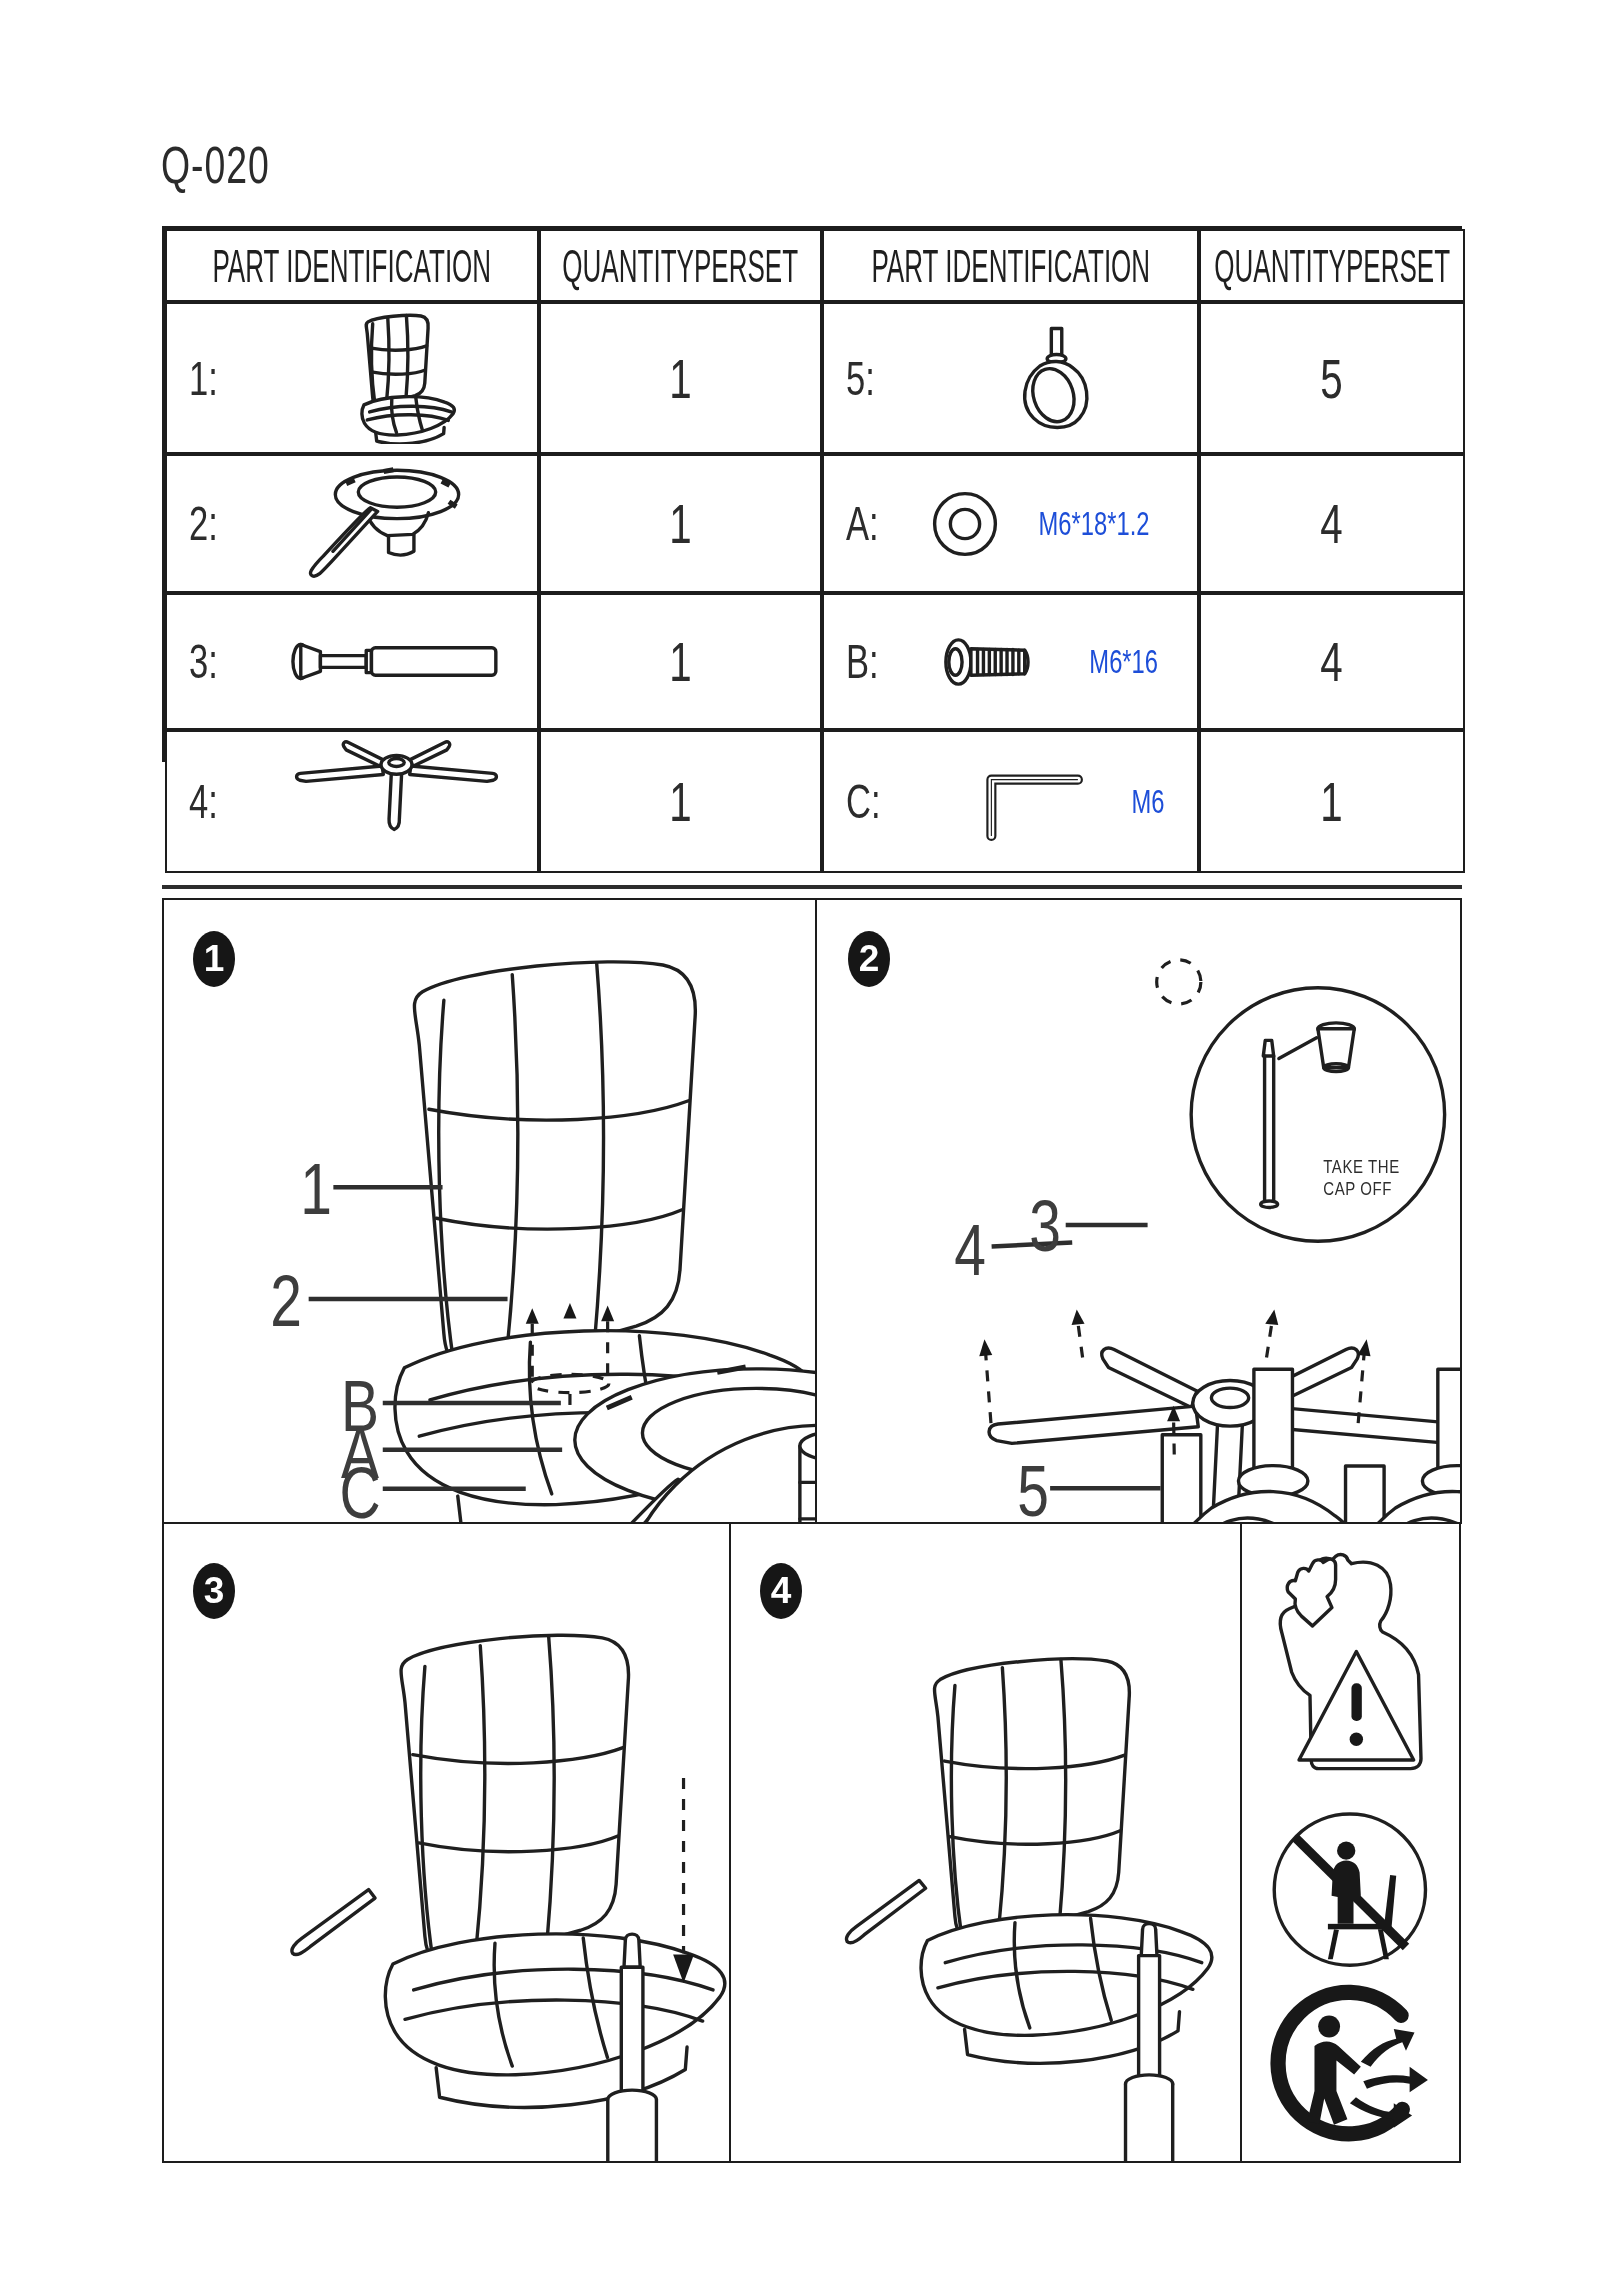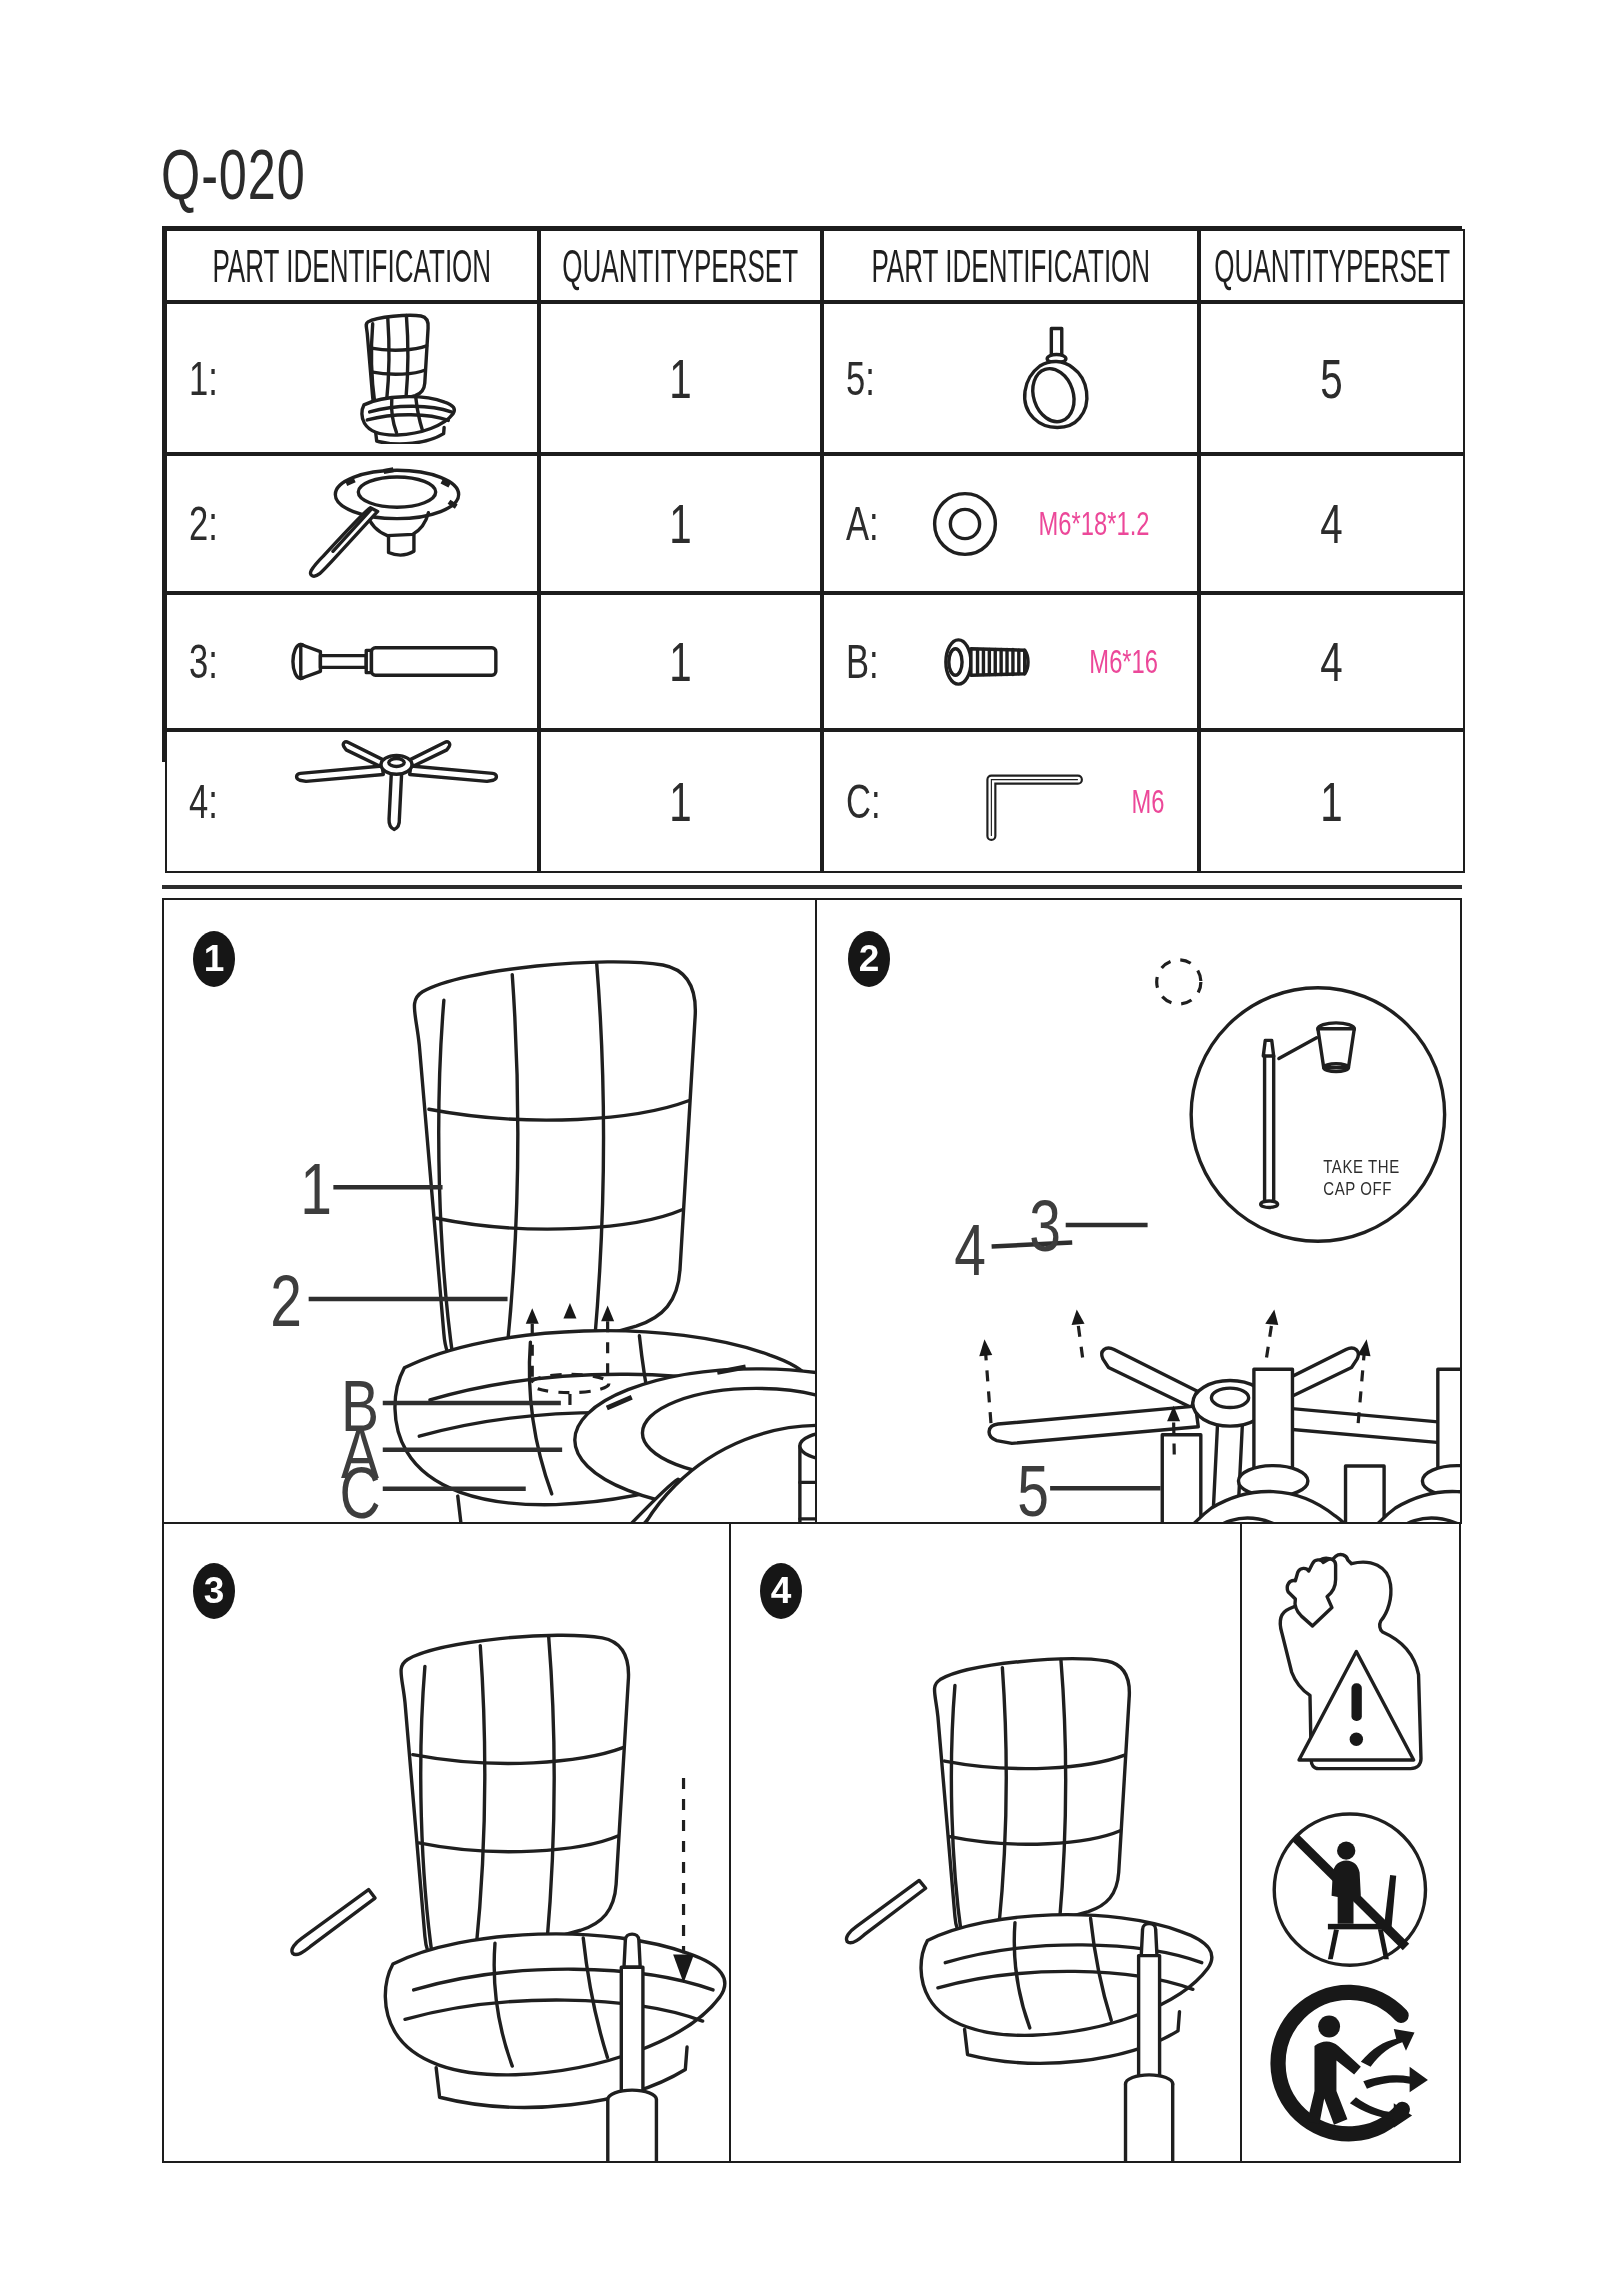--- a/index.html
+++ b/index.html
@@ -3,35 +3,35 @@
 <meta charset="utf-8">
 <style>
   html,body{margin:0;padding:0;background:#ffffff;}
   .page{position:relative;width:1623px;height:2295px;background:#fff;overflow:hidden;
         font-family:"Liberation Sans", sans-serif;color:#262626;}
   .abs{position:absolute;}
   .cond{display:inline-block;transform:scaleX(0.72);transform-origin:center;white-space:nowrap;}
   .condL{display:inline-block;transform:scaleX(0.72);transform-origin:left center;white-space:nowrap;}
 
   
-  .title{left:161px;top:135px;font-size:70px;font-weight:500;color:#2b2b2b;letter-spacing:1.3px;}
+  .title{left:161px;top:135px;font-size:52px;font-weight:500;color:#2b2b2b;letter-spacing:1.3px;}
 
   
   .ptable{left:162px;top:226px;width:1300px;height:536px;display:grid;
           grid-template-columns:374px 283px 377px 266px;
           grid-template-rows:73px 152px 139px 137px 143px;
           border:3.3px solid #1d1d1d;box-sizing:border-box;background:#fff;}
   .cell{border:2px solid #1d1d1d;display:flex;align-items:center;justify-content:center;
         position:relative;overflow:hidden;box-sizing:border-box;background:#fff;}
   .hcell{font-size:42px;font-weight:400;color:#1f1f1f;}
   .hcell .cond{transform:scale(0.62,1.12);}
   .pcell{justify-content:flex-start;}
   .plabel{font-size:48px;font-weight:500;color:#2c2c2c;margin-left:22px;width:67px;flex:none;}
   .part-art{flex:1;display:flex;align-items:center;justify-content:center;}
-  .spec{font-size:33px;color:#ec4899;flex:none;margin-right:26px;}
+  .spec{font-size:33px;color:#1d4ed8;flex:none;margin-right:26px;}
   .qty{font-size:56px;color:#2c2c2c;font-weight:400;}
 
   
   .rule{left:162px;top:885px;width:1300px;height:3.9px;background:#2d2d2d;}
 
   
   .panels{left:162px;top:898px;width:1300px;height:1264px;}
   .panel{position:absolute;border:2.6px solid #1d1d1d;background:#fff;box-sizing:border-box;}
   .panel svg.art{position:absolute;left:0;top:0;width:100%;height:100%;}
   .badge{position:absolute;width:42px;height:56px;border-radius:50%;background:#161616;

